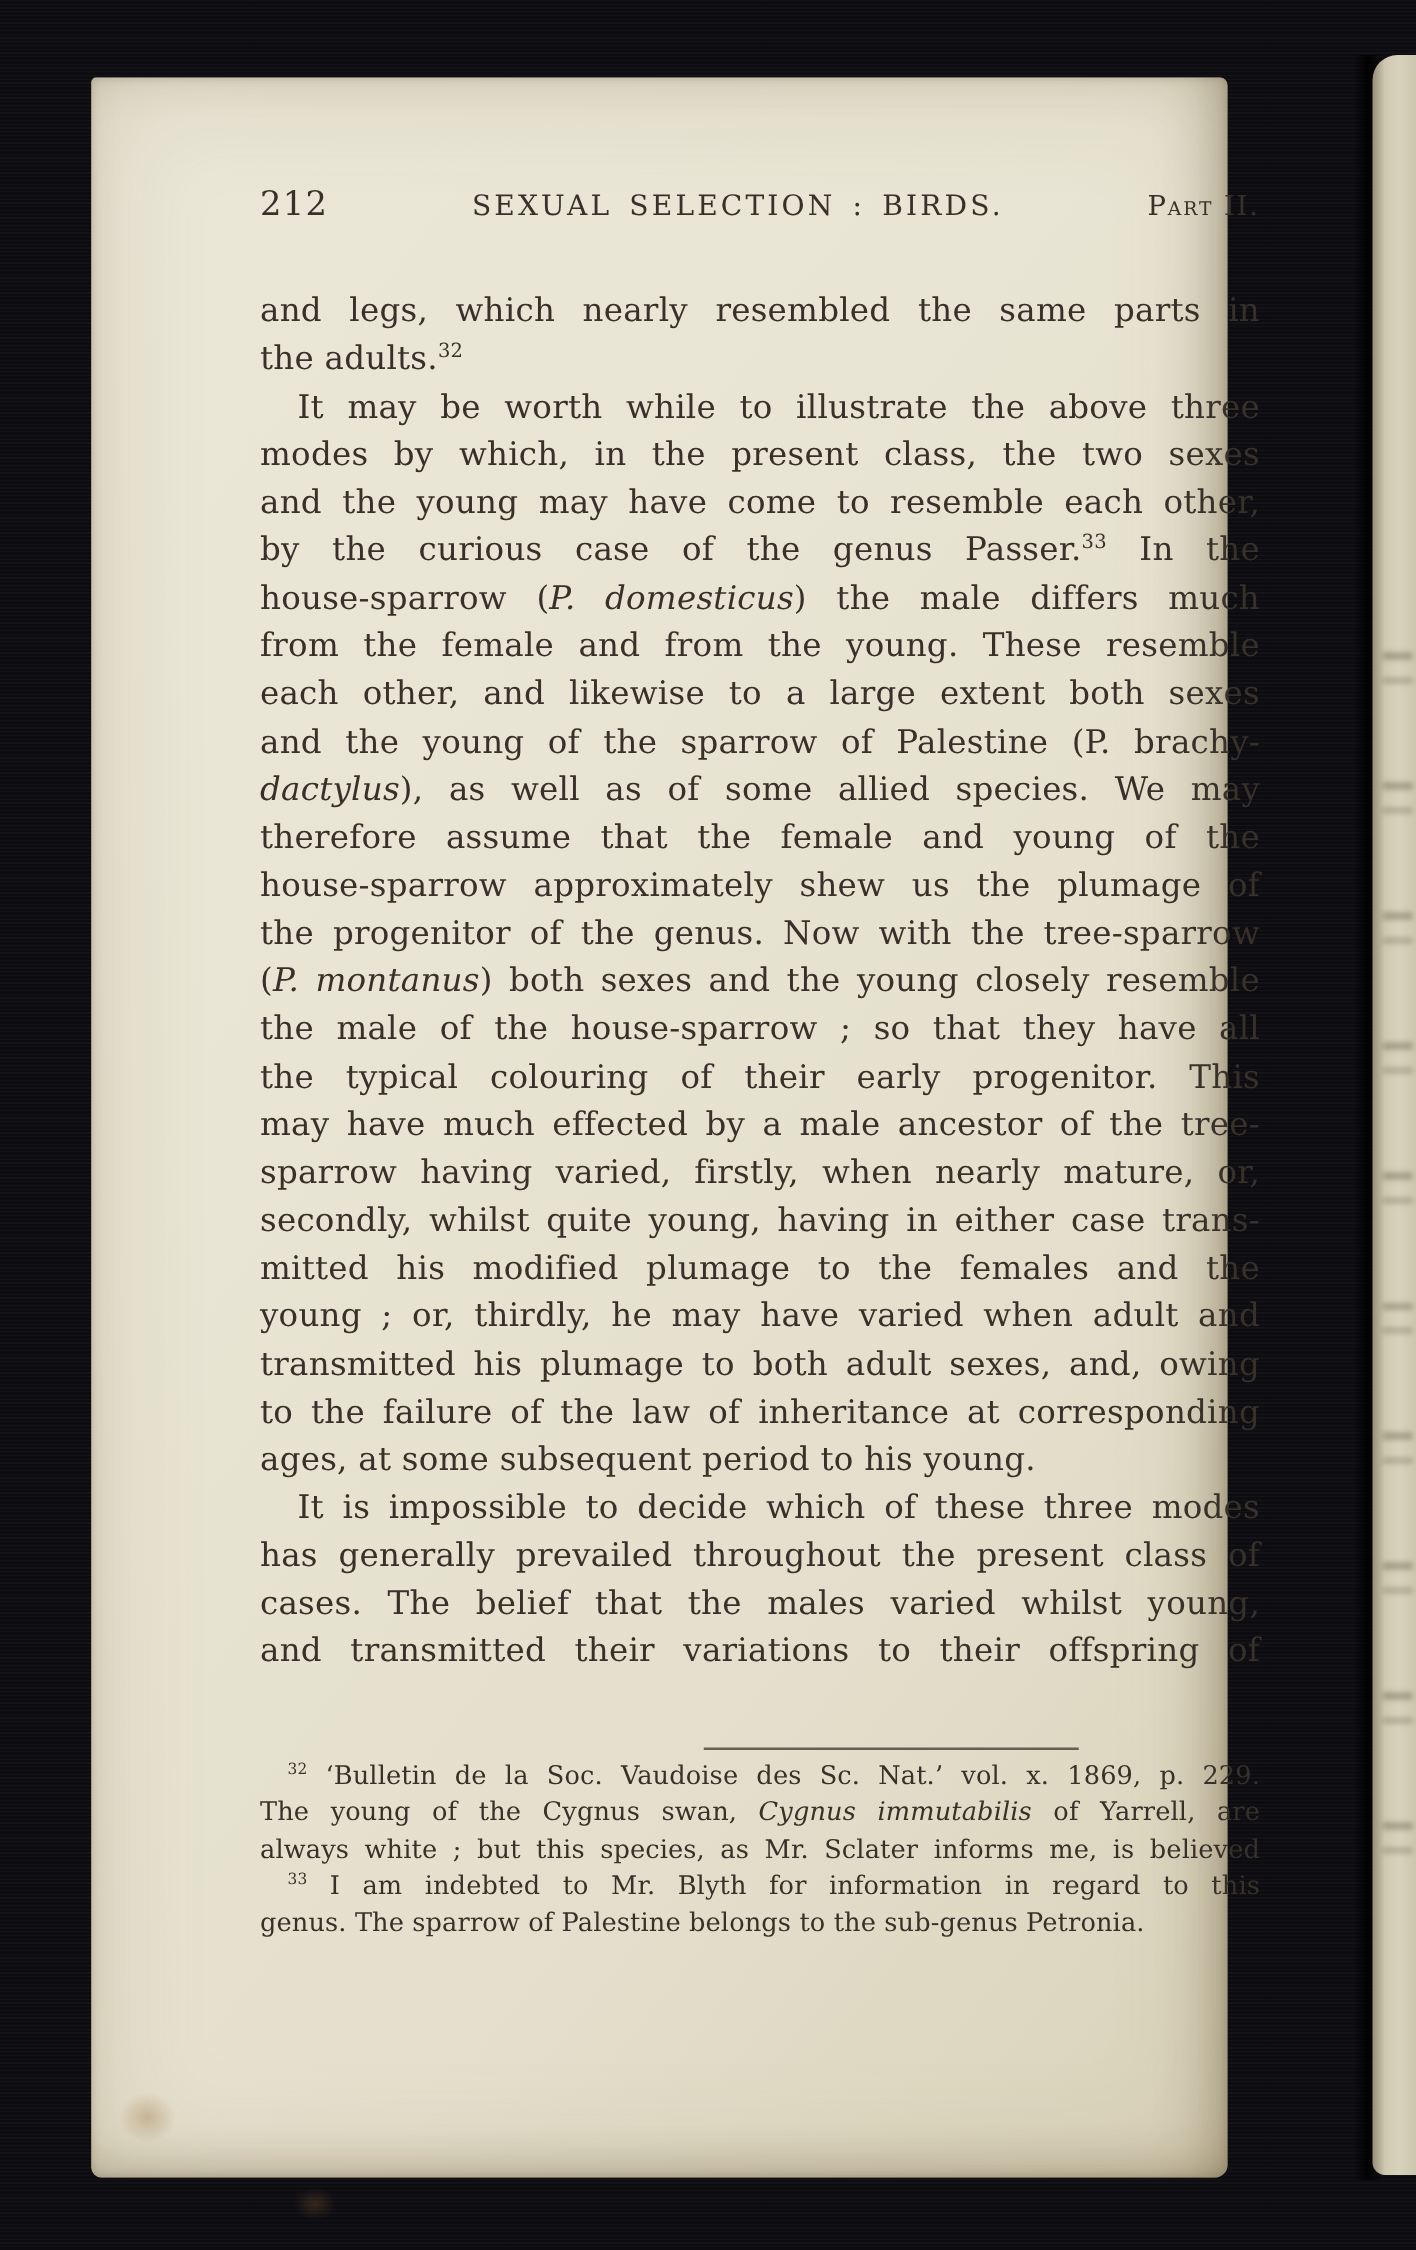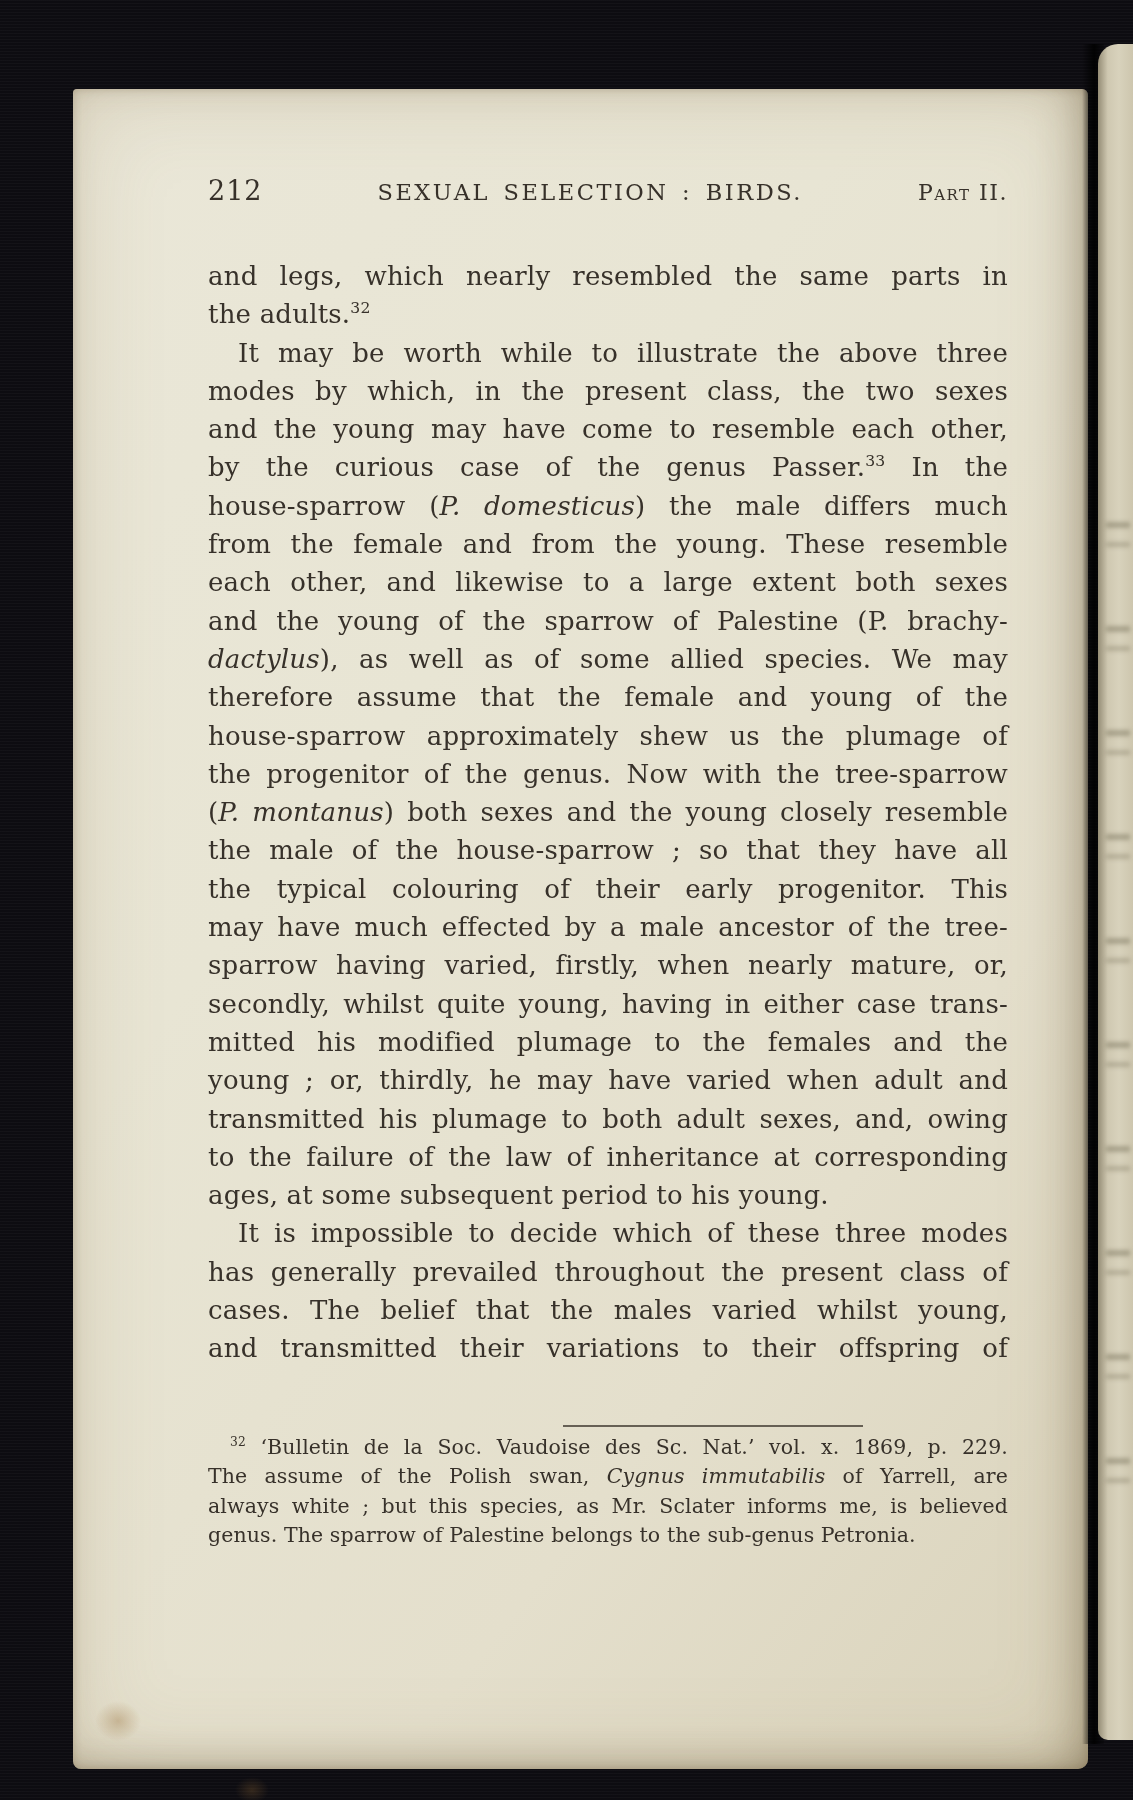--- a/index.html
+++ b/index.html
@@ -5,30 +5,29 @@
   html,body{margin:0;padding:0;}
   body{
     width:1133px;height:1800px;position:relative;overflow:hidden;
     background-color:#0d0c11;
     background-image:repeating-linear-gradient(180deg,
       rgba(255,255,255,0.028) 0px, rgba(255,255,255,0.028) 1px,
       rgba(0,0,0,0) 1px, rgba(0,0,0,0) 3px);
     font-family:"DejaVu Serif","Liberation Serif",serif;
   }
   .page{
-    position:absolute;left:73px;top:62px;width:1015px;height:1680px;
+    position:absolute;left:73px;top:62px;width:909px;height:1680px;
     background:linear-gradient(128deg,#eae7d8 0%,#e8e5d4 35%,#e4dfcc 70%,#d9d2ba 100%);
     border-radius:4px 6px 10px 8px;
     box-shadow:
       inset 0 0 90px rgba(140,115,70,0.22),
       inset 0 0 8px rgba(90,70,40,0.25),
       inset -28px 0 50px -24px rgba(70,55,30,0.38),
       inset 0 -20px 45px -24px rgba(70,55,30,0.30);
     color:#37312a;
-    margin-top:27px;
   }
   .stain{position:absolute;border-radius:50%;pointer-events:none;}
   .stain.s1{left:22px;top:1612px;width:46px;height:40px;
     background:radial-gradient(closest-side,rgba(150,110,55,0.35),rgba(150,110,55,0));}
   .stain.s2{left:162px;top:1688px;width:34px;height:26px;
     background:radial-gradient(closest-side,rgba(140,100,50,0.30),rgba(140,100,50,0));}
 
   .header{
     position:absolute;left:135px;top:86px;width:800px;
     display:flex;justify-content:space-between;align-items:baseline;
@@ -121,22 +120,23 @@
       <div class="tline just ind"><span>It is impossible to decide which of these three modes</span></div>
       <div class="tline just"><span>has generally prevailed throughout the present class of</span></div>
       <div class="tline just"><span>cases.  The belief that the males varied whilst young,</span></div>
       <div class="tline just"><span>and transmitted their variations to their offspring of</span></div>
     </div>
 
   <div class="fnrule"></div>
 
   <div class="footnotes">
       <div class="tline just ind"><sup>32</sup><span> ‘Bulletin de la Soc. Vaudoise des Sc. Nat.’ vol. x. 1869, p. 229.</span></div>
-      <div class="tline just"><span>The assume of the Polish swan, </span><span style="font-style: italic;">Cygnus immutabilis</span><span> of Yarrell, are</span></div>
+      <div class="tline just"><span>The young of the Cygnus swan, </span><span style="font-style: italic;">Cygnus immutabilis</span><span> of Yarrell, are</span></div>
       <div class="tline just"><span>always white ; but this species, as Mr. Sclater informs me, is believed</span></div>
+      <div class="tline just ind"><sup>33</sup><span> I am indebted to Mr. Blyth for information in regard to this</span></div>
       <div class="tline"><span>genus.  The sparrow of Palestine belongs to the sub-genus Petronia.</span></div>
     </div>
 </div>
 
 <div class="gutter-shadow"></div>
 <div class="edge-strip">
   <div class="edge-text"></div>
 </div>
 
 </body></html>

